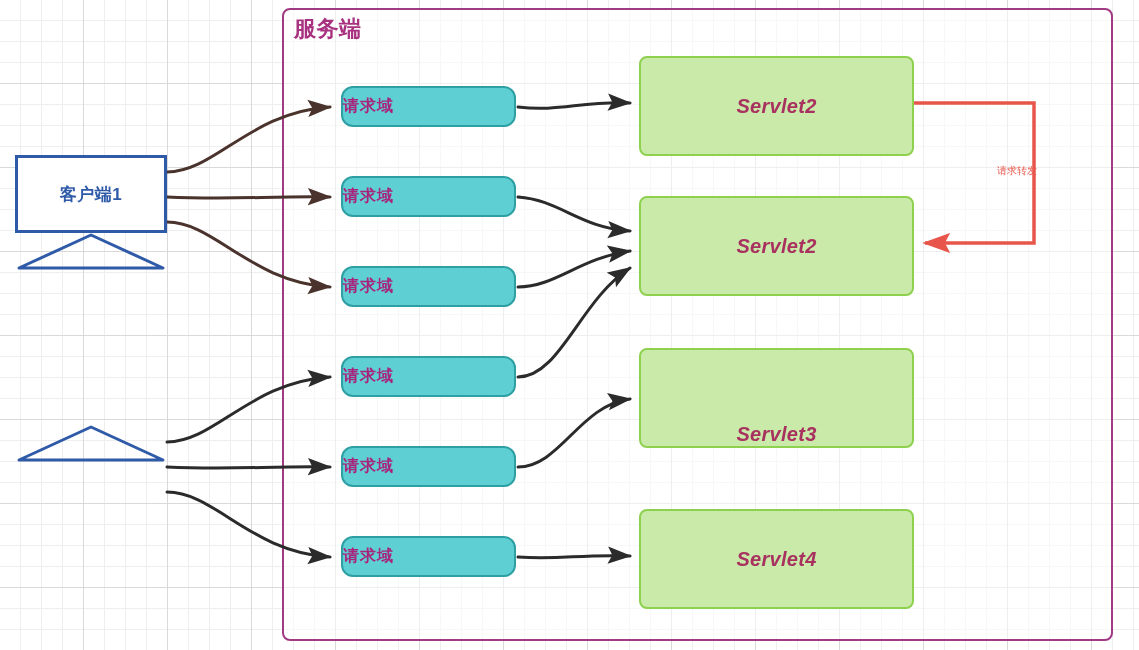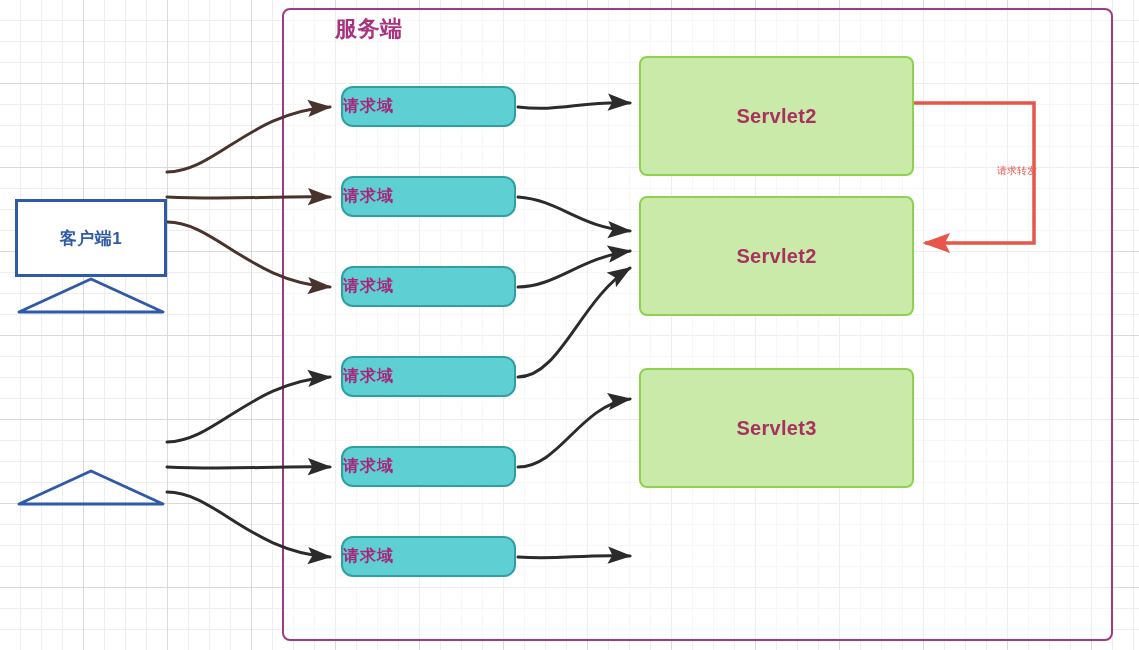--- a/index.html
+++ b/index.html
@@ -40,28 +40,26 @@
   }
   .server-title {
     position: absolute;
     left: 294px;
     top: 14px;
     font-size: 22px;
     font-weight: bold;
     color: #a8327f;
     letter-spacing: 0.5px;
     white-space: nowrap;
-    margin-left: 41px;
   }
 
   
   .client {
     position: absolute;
     width: 152px;
-    margin-top: 44px;
   }
   .client .screen {
     width: 152px;
     height: 78px;
     box-sizing: border-box;
     border: 3px solid #2f5aa8;
     background: #ffffff;
     display: flex;
     align-items: center;
     justify-content: center;
@@ -94,28 +92,29 @@
     color: #a8247c;
     font-size: 16px;
     font-weight: bold;
     letter-spacing: 1px;
   }
 
   
   .servlet {
     position: absolute;
     width: 275px;
-    height: 120px;
+    height: 100px;
     box-sizing: border-box;
     background: #c9eaa8;
     border: 2px solid #8ed14f;
     border-radius: 8px;
     display: flex;
     align-items: center;
     justify-content: center;
+    font-style: italic;
   }
   .servlet span {
     color: #a8315f;
     font-size: 20px;
     font-weight: bold;
     letter-spacing: 0.3px;
   }
 
   
   .forward-label {
@@ -219,22 +218,25 @@
   <div class="pill" style="left:341px; top:536px;">
     <span>请求域</span>
   </div>
 
   <div class="servlet" style="left:639px; top:56px;">
     <span>Servlet2</span>
   </div>
   <div class="servlet" style="left:639px; top:196px;">
     <span>Servlet2</span>
   </div>
-  <div class="servlet" style="left:639px; top:368px;">
+  <div class="servlet" style="left:639px; top:348px;align-items:flex-end;">
     <span>Servlet3</span>
+  </div>
+  <div class="servlet" style="left:639px; top:509px;">
+    <span>Servlet4</span>
   </div>
 
   <svg class="layer above" viewBox="0 0 1139 650" xmlns="http://www.w3.org/2000/svg">
     <path d="M914,103 L1034,103 L1034,243 L925,243" fill="none" stroke="#e8564b" stroke-width="3.5" stroke-linejoin="miter" stroke-linecap="butt" marker-end="url(#arrowRed)"></path>
   </svg>
 
   <div class="forward-label">请求转发</div>
 
 </div>
 

